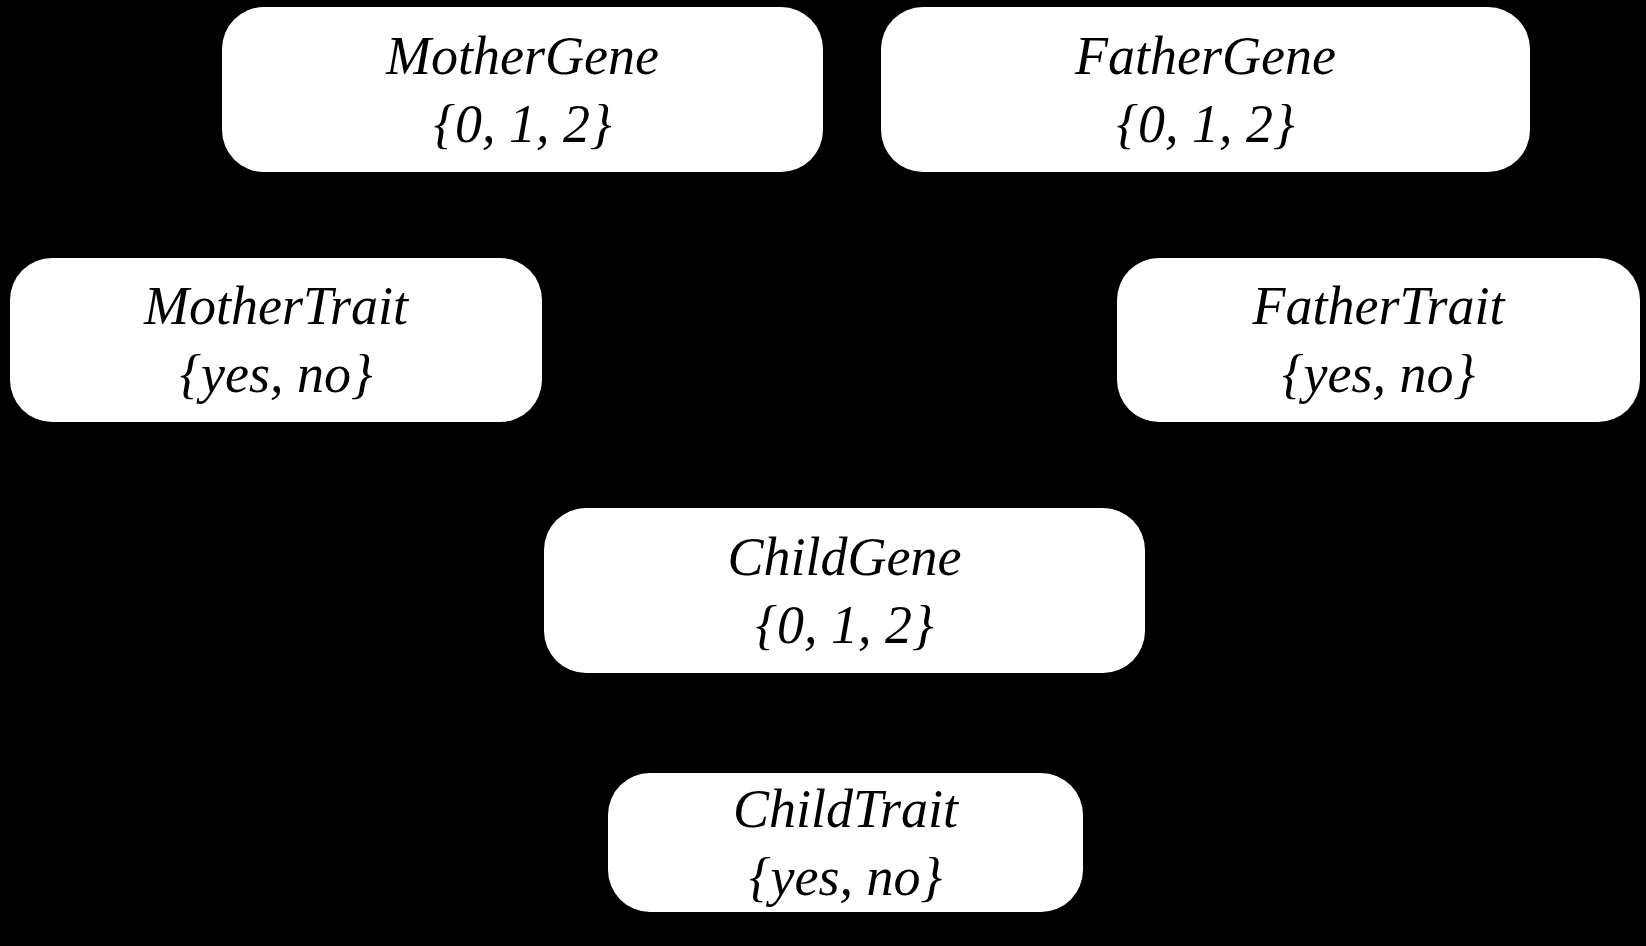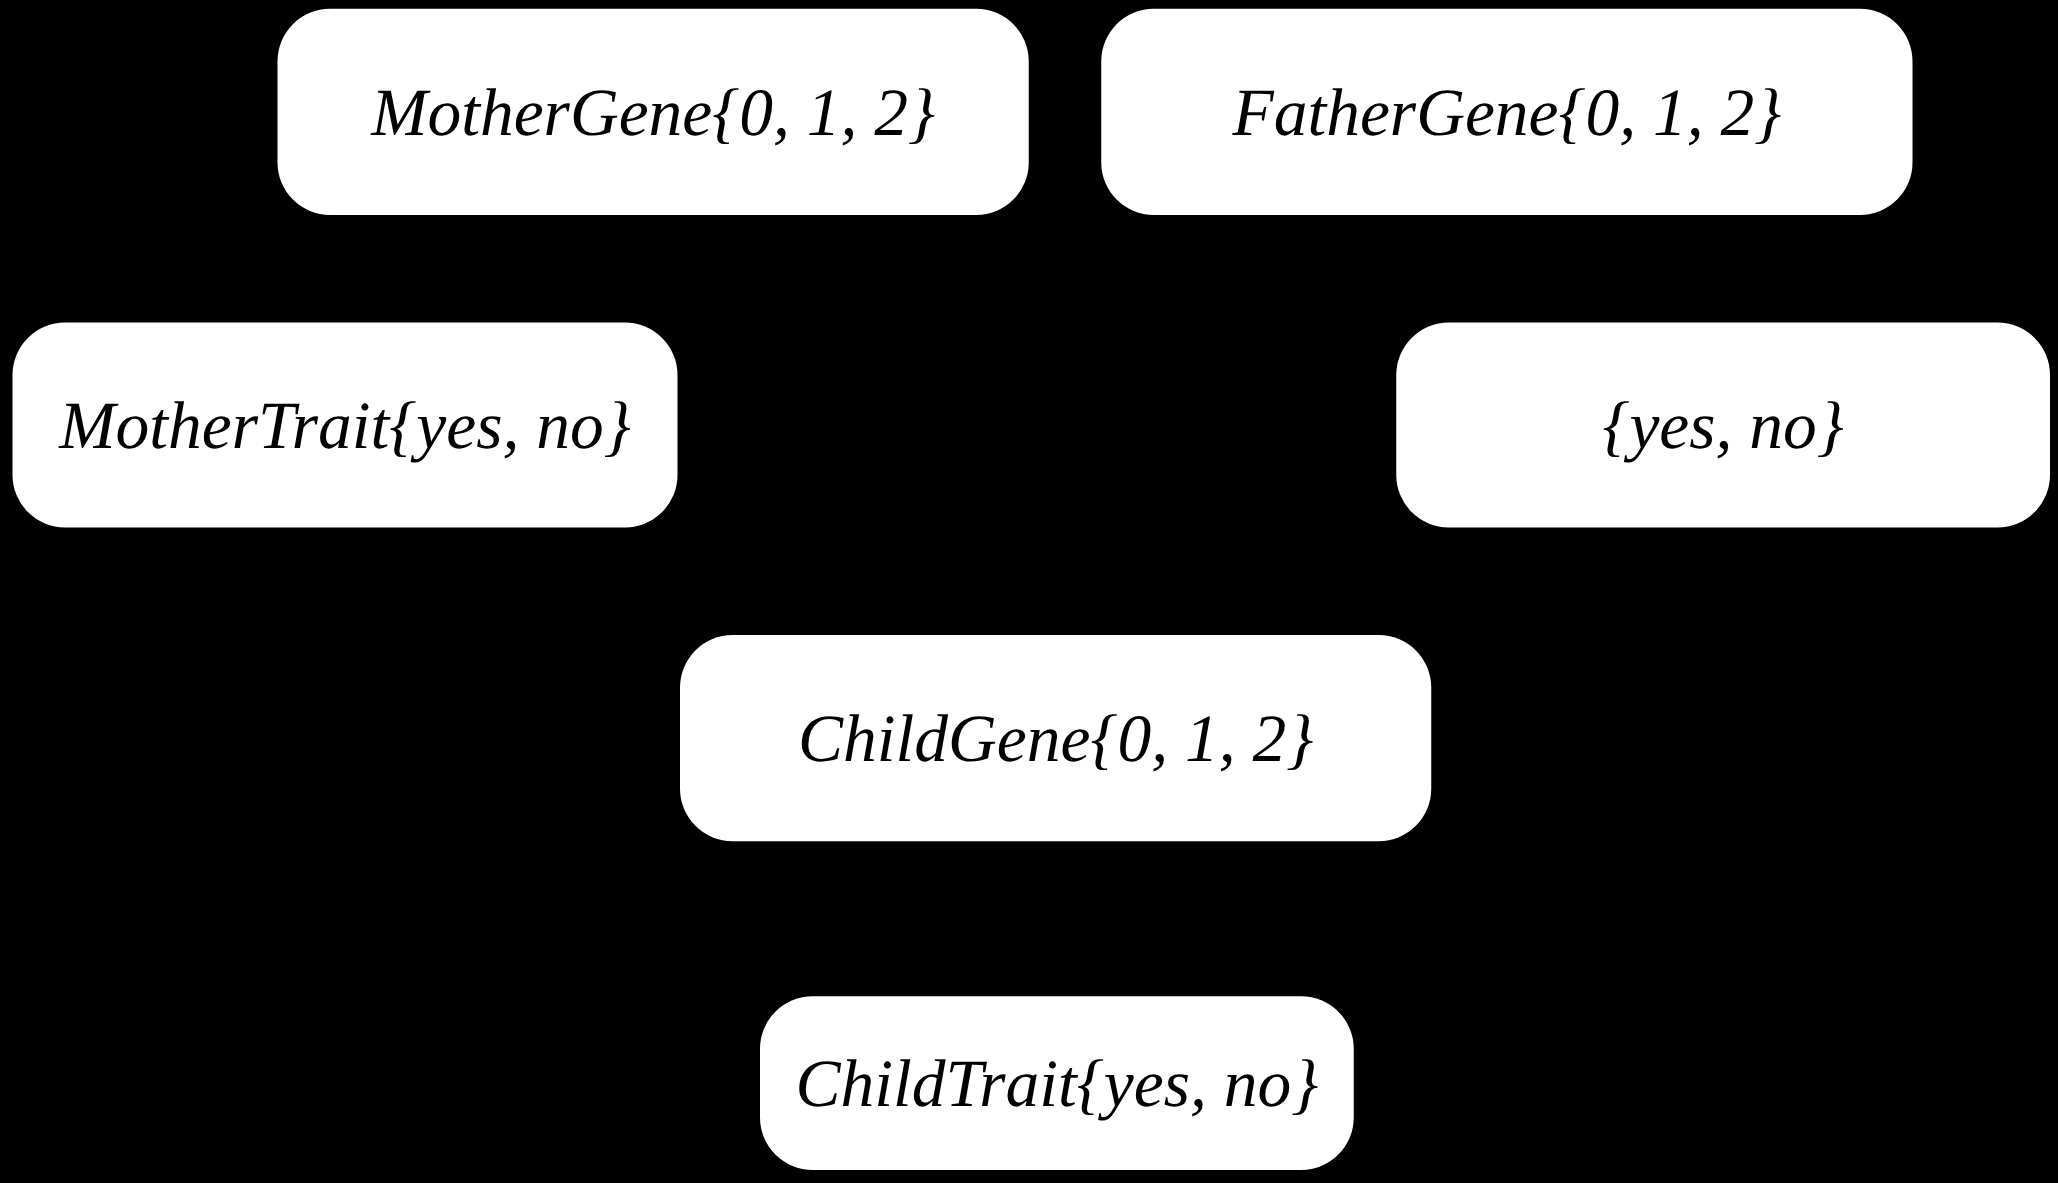--- a/index.html
+++ b/index.html
@@ -18,40 +18,40 @@
     position: absolute;
     inset: 0;
     background: #000000;
   }
   .node {
     position: absolute;
     background: #ffffff;
     border-radius: 42px;
     color: #000000;
     display: flex;
-    flex-direction: row;
+    flex-direction: column;
     align-items: center;
     justify-content: center;
     text-align: center;
     font-style: italic;
     font-size: 54px;
     line-height: 68px;
     letter-spacing: 0px;
   }
   .node .node-title,
   .node .node-domain {
     white-space: nowrap;
   }
   
   .node-mother-gene  { left: 222px;  top: 7px;   width: 601px; height: 165px; }
   .node-father-gene  { left: 865px;  top: 7px;   width: 649px; height: 165px; margin-left: 16px; }
   .node-mother-trait { left: 10px;   top: 258px; width: 532px; height: 164px; }
   .node-father-trait { left: 1117px; top: 258px; width: 523px; height: 164px; }
   .node-child-gene   { left: 544px;  top: 508px; width: 601px; height: 165px; text-align: center; }
-  .node-child-trait  { left: 608px;  top: 773px; width: 475px; height: 139px; margin-top: 24px; }
+  .node-child-trait  { left: 608px;  top: 773px; width: 475px; height: 139px; }
 </style>
 </head>
 <body>
 
 <div class="diagram-canvas">
 
   <div class="node node-mother-gene">
     <div class="node-title">MotherGene</div>
     <div class="node-domain">{0, 1, 2}</div>
   </div>
@@ -60,20 +60,21 @@
     <div class="node-title">FatherGene</div>
     <div class="node-domain">{0, 1, 2}</div>
   </div>
 
   <div class="node node-mother-trait">
     <div class="node-title">MotherTrait</div>
     <div class="node-domain">{yes, no}</div>
   </div>
 
   <div class="node node-father-trait">
+    <div class="node-title">FatherTrait</div>
     <div class="node-domain">{yes, no}</div>
   </div>
 
   <div class="node node-child-gene">
     <div class="node-title">ChildGene</div>
     <div class="node-domain">{0, 1, 2}</div>
   </div>
 
   <div class="node node-child-trait">
     <div class="node-title">ChildTrait</div>

